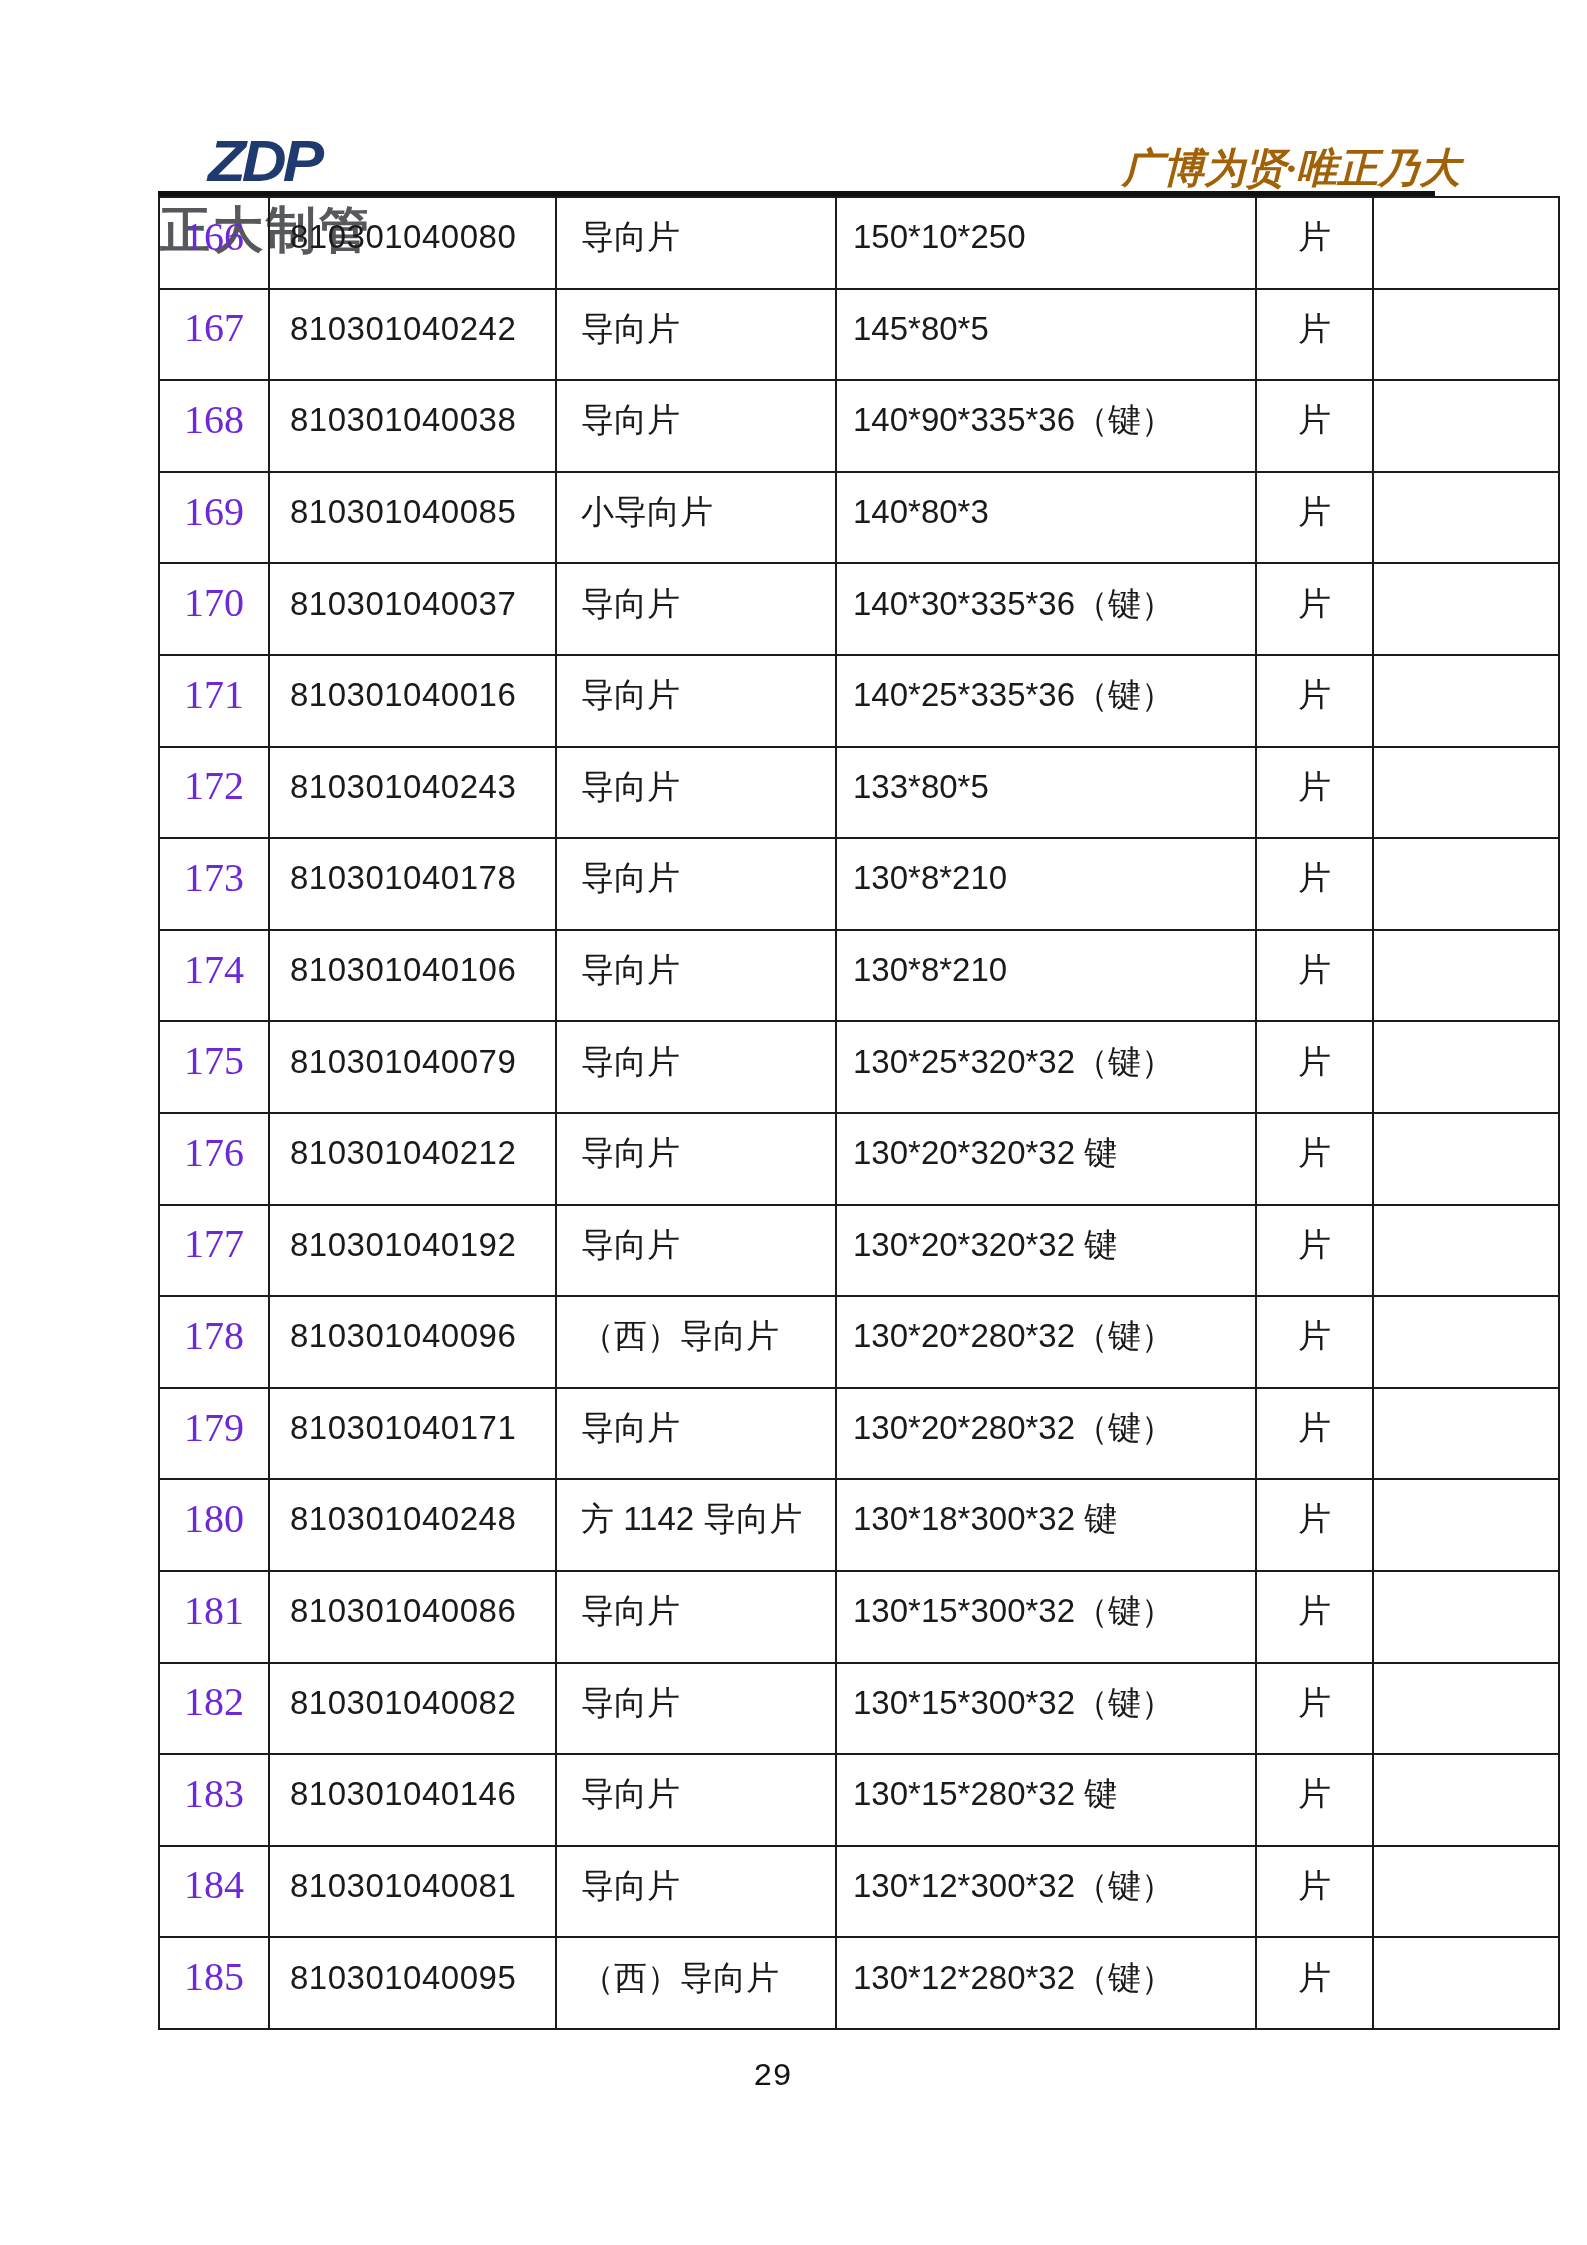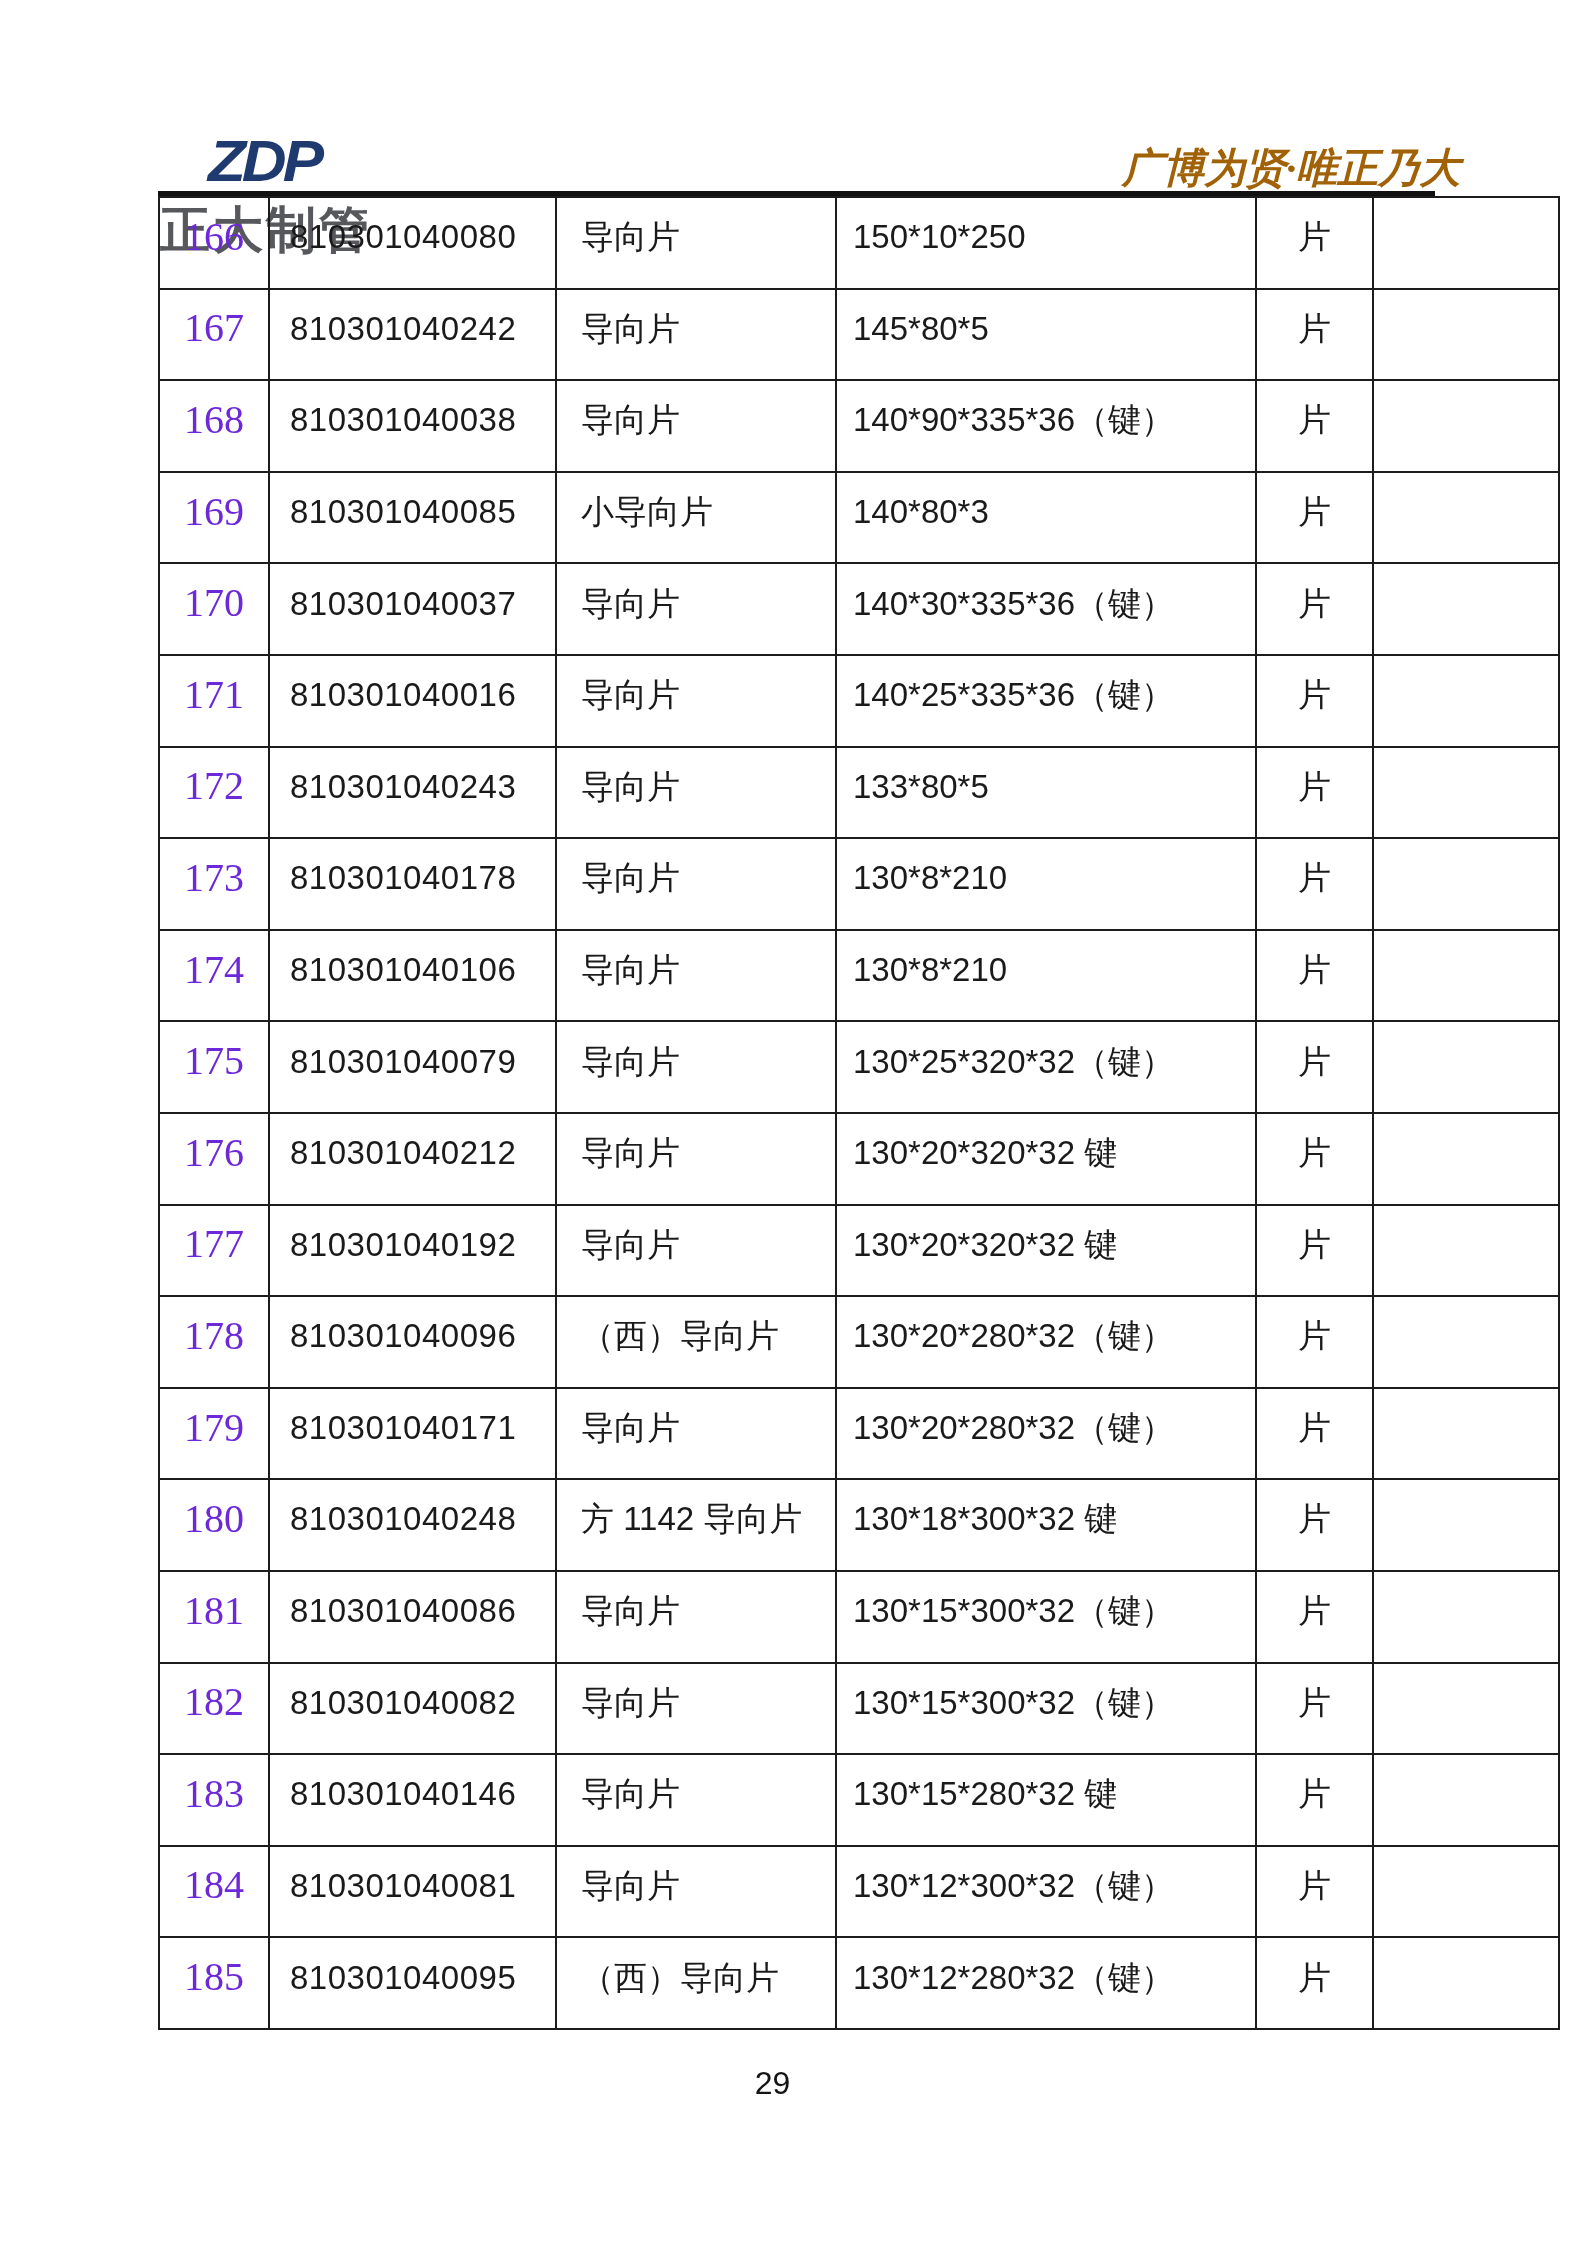--- a/index.html
+++ b/index.html
@@ -96,24 +96,23 @@
   .parts-table td.cell-unit { text-align: center; }
   .parts-table td.cell-note { }
 
   
   .page-number {
     position: absolute;
     left: 0;
     top: 2058px;
     width: 1545px;
     text-align: center;
-    font-family: Liberation Sans, sans-serif;
+    font-family: Liberation Mono, monospace;
     font-size: 32px;
     color: #141414;
-    margin-top: 7px;
   }
 </style>
 </head>
 <body>
 
 <div class="header-logo">
   <span class="logo-zdp">ZDP</span>
   <span class="logo-company">正大制管</span>
 </div>
 <div class="header-slogan">广博为贤·唯正乃大</div>

